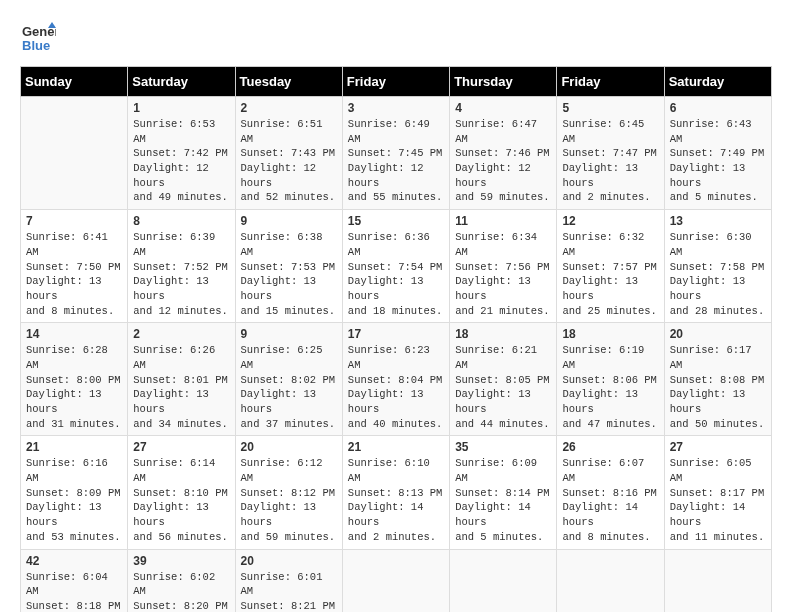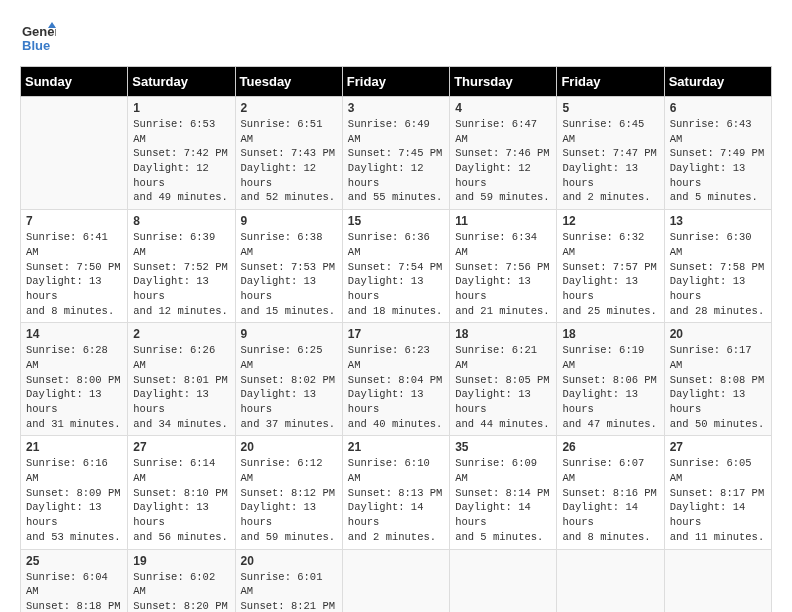--- a/index.html
+++ b/index.html
@@ -221,25 +221,25 @@
           <span class="day-number">26</span>
           <div class="day-info">Sunrise: 6:07 AM<br>Sunset: 8:16 PM<br>Daylight: 14 hours<br>and 8 minutes.</div>
         </td>
         <td>
           <span class="day-number">27</span>
           <div class="day-info">Sunrise: 6:05 AM<br>Sunset: 8:17 PM<br>Daylight: 14 hours<br>and 11 minutes.</div>
         </td>
       </tr>
       <tr>
         <td>
-          <span class="day-number">25</span>
+          <span class="day-number">42</span>
           <div class="day-info">Sunrise: 6:04 AM<br>Sunset: 8:18 PM<br>Daylight: 14 hours<br>and 14 minutes.</div>
         </td>
         <td>
-          <span class="day-number">19</span>
+          <span class="day-number">39</span>
           <div class="day-info">Sunrise: 6:02 AM<br>Sunset: 8:20 PM<br>Daylight: 14 hours<br>and 17 minutes.</div>
         </td>
         <td>
           <span class="day-number">20</span>
           <div class="day-info">Sunrise: 6:01 AM<br>Sunset: 8:21 PM<br>Daylight: 14 hours<br>and 20 minutes.</div>
         </td>
         <td class="empty"></td>
         <td class="empty"></td>
         <td class="empty"></td>
         <td class="empty"></td>

